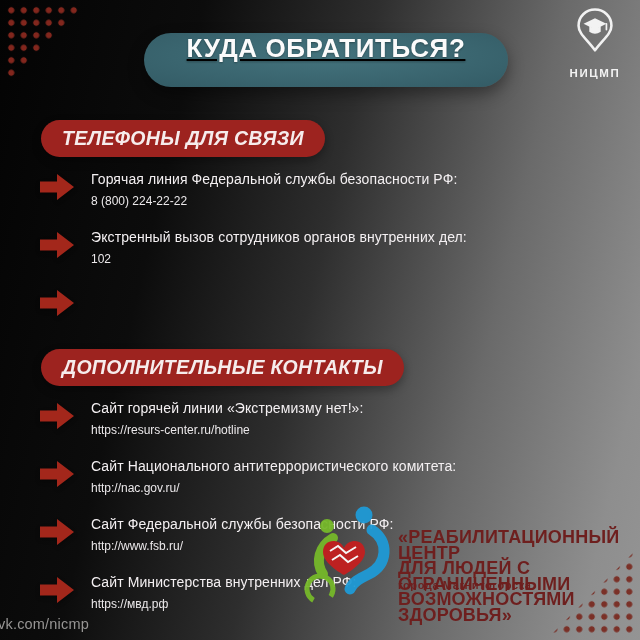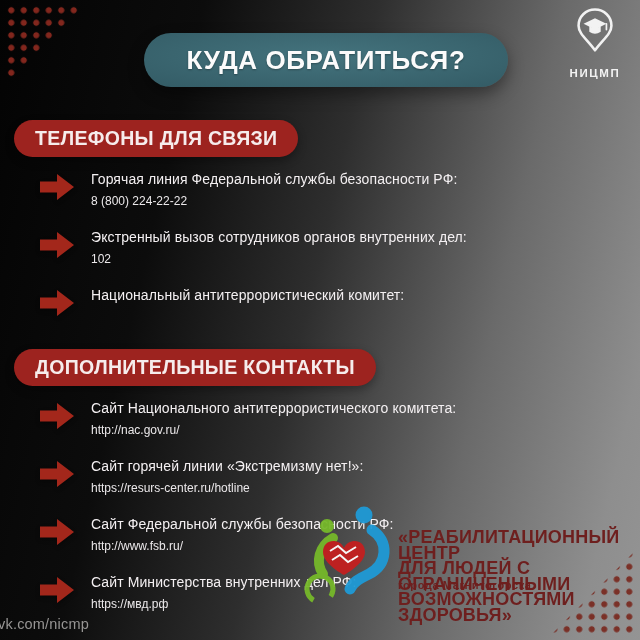--- a/index.html
+++ b/index.html
@@ -15,34 +15,35 @@
     background-size:12.5px 12.5px;
   }
   .dots.tl{left:5px;top:4px;width:80px;height:82px;clip-path:polygon(0 0,100% 0,0 100%);}
   .dots.br{right:2px;bottom:2px;width:90px;height:90px;clip-path:polygon(100% 0,100% 100%,0 100%);background-image:radial-gradient(circle,rgba(120,38,28,0.9) 2.7px,rgba(120,38,28,0) 3.4px);}
   
   .title-pill{
     position:absolute;left:144px;top:33px;width:364px;height:54px;
     border-radius:28px;
     background:radial-gradient(ellipse at 50% 42%,#44737d 0%,#3a656f 60%,#335b65 100%);
     box-shadow:0 7px 16px rgba(0,0,0,0.38);
-    display:flex;align-items:center;justify-content:center;
+    display:flex;justify-content:center;text-decoration:underline;
   }
   .title-pill span{
     color:#fbfbfb;font-size:26px;font-weight:bold;letter-spacing:0.6px;white-space:nowrap;
     text-shadow:0 1px 2px rgba(0,0,0,0.3);
   }
   
   .nicmp{position:absolute;right:12px;top:6px;width:66px;display:flex;flex-direction:column;align-items:center;}
   .nicmp .label{color:#f2f2f2;font-size:11.5px;font-weight:bold;letter-spacing:1.6px;margin-top:7px;}
   
   .section-header{
-    position:absolute;left:14px;display:inline-flex;align-items:flex-end;
+    position:absolute;left:41px;display:inline-flex;align-items:flex-end;
     background:#9d231f;border-radius:20px;padding:7px 21px;
     box-shadow:0 4px 10px rgba(0,0,0,0.3);
+    font-style:italic;
   }
   .section-header span{color:#f6ecec;font-size:19.5px;font-weight:bold;letter-spacing:0.3px;white-space:nowrap;}
   .sh1{top:120px;}
   .sh2{top:349px;}
   
   .list{position:absolute;left:40px;width:580px;}
   .list1{top:168px;}
   .list2{top:397px;}
   .item{display:flex;align-items:flex-start;margin-bottom:14px;}
   .item .arrow{flex:0 0 34px;margin-top:6px;margin-right:17px;filter:drop-shadow(0 2px 2px rgba(0,0,0,0.35));}
@@ -108,50 +109,49 @@
         <span class="value">102</span>
       </span>
     </div>
     <div class="item">
       <span class="arrow">
         <svg width="34" height="26" viewBox="0 0 34 26">
             <polygon points="0,7.5 17,7.5 17,0 34,13 17,26 17,18.5 0,18.5" fill="#a3271b"></polygon>
           </svg>
       </span>
       <span class="text">
-        <span class="label">Национальный антитеррористический комитет:</span>
       </span>
     </div>
   </div>
 
   <div class="section-header sh2">
     <span>ДОПОЛНИТЕЛЬНЫЕ КОНТАКТЫ</span>
   </div>
 
   <div class="list list2">
     <div class="item">
       <span class="arrow">
         <svg width="34" height="26" viewBox="0 0 34 26">
             <polygon points="0,7.5 17,7.5 17,0 34,13 17,26 17,18.5 0,18.5" fill="#a3271b"></polygon>
           </svg>
       </span>
       <span class="text">
-        <span class="label">Сайт Национального антитеррористического комитета:</span>
-        <span class="value">http://nac.gov.ru/</span>
+        <span class="label">Сайт горячей линии «Экстремизму нет!»:</span>
+        <span class="value">https://resurs-center.ru/hotline</span>
       </span>
     </div>
     <div class="item">
       <span class="arrow">
         <svg width="34" height="26" viewBox="0 0 34 26">
             <polygon points="0,7.5 17,7.5 17,0 34,13 17,26 17,18.5 0,18.5" fill="#a3271b"></polygon>
           </svg>
       </span>
       <span class="text">
-        <span class="label">Сайт горячей линии «Экстремизму нет!»:</span>
-        <span class="value">https://resurs-center.ru/hotline</span>
+        <span class="label">Сайт Национального антитеррористического комитета:</span>
+        <span class="value">http://nac.gov.ru/</span>
       </span>
     </div>
     <div class="item">
       <span class="arrow">
         <svg width="34" height="26" viewBox="0 0 34 26">
             <polygon points="0,7.5 17,7.5 17,0 34,13 17,26 17,18.5 0,18.5" fill="#a3271b"></polygon>
           </svg>
       </span>
       <span class="text">
         <span class="label">Сайт Федеральной службы безопасности РФ:</span>

